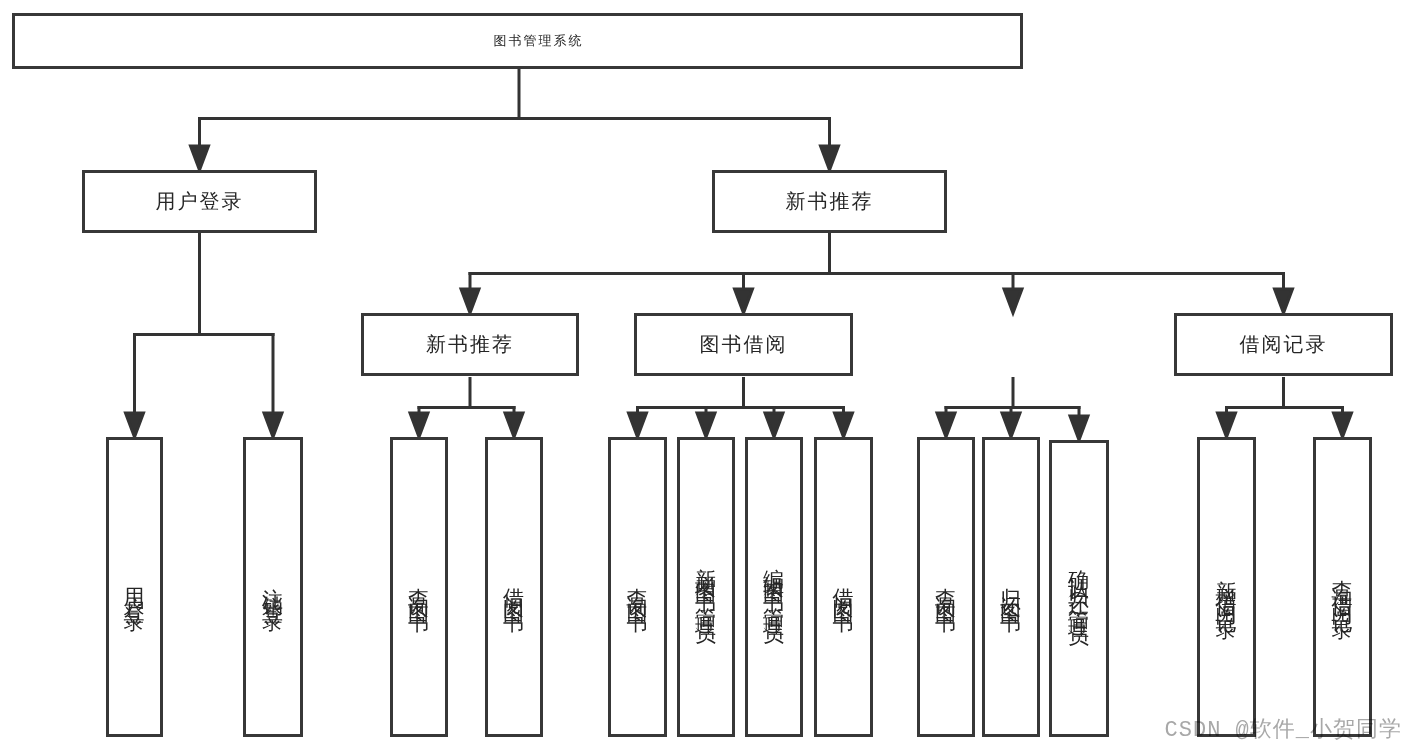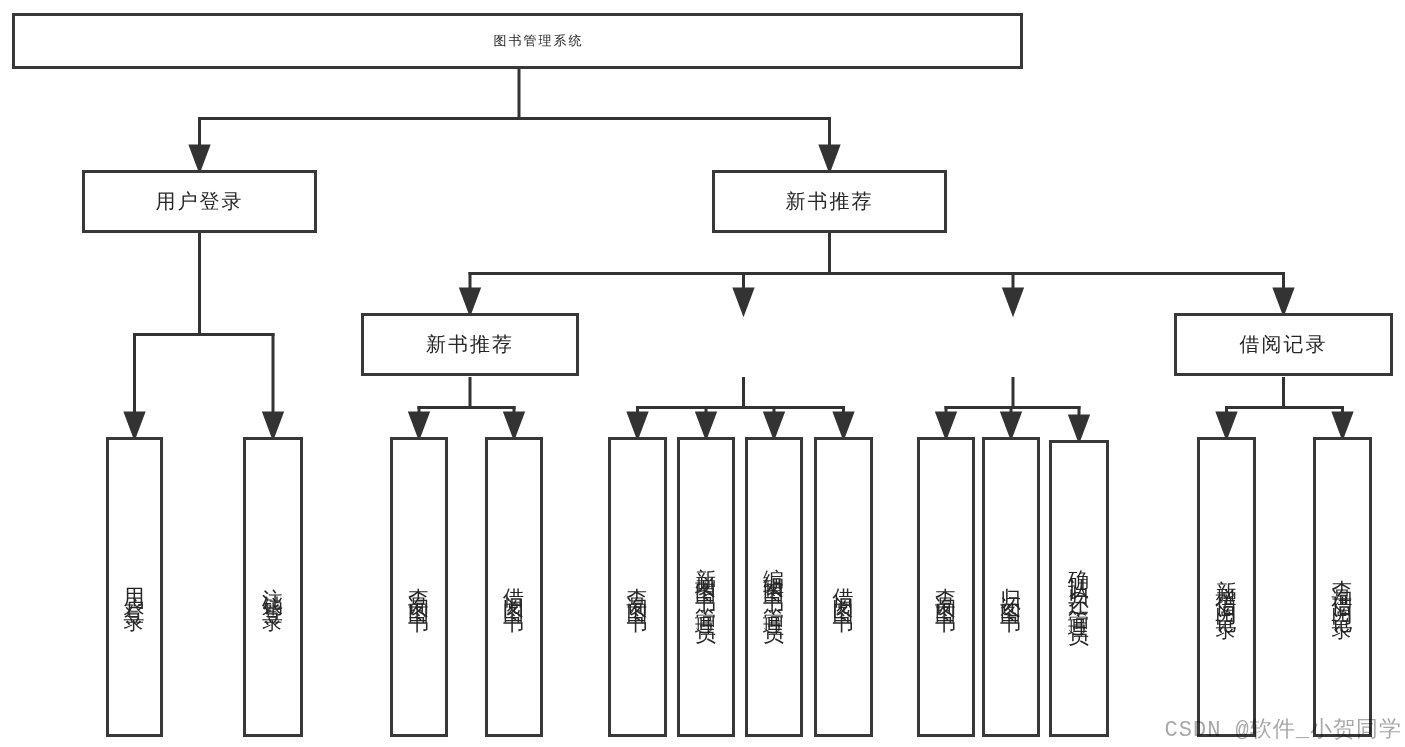--- a/index.html
+++ b/index.html
@@ -112,20 +112,23 @@
   <div class="box" style="left:82px;top:170px;width:235px;height:63px">
     <span class="hlabel">用户登录</span>
   </div>
   <div class="box" style="left:712px;top:170px;width:235px;height:63px">
     <span class="hlabel">新书推荐</span>
   </div>
 
   <div class="box" style="left:361px;top:313px;width:218px;height:63px">
     <span class="hlabel">新书推荐</span>
   </div>
+  <div class="box" style="left:634px;top:313px;width:219px;height:63px">
+    <span class="hlabel">图书借阅</span>
+  </div>
   <div class="box" style="left:1174px;top:313px;width:219px;height:63px">
     <span class="hlabel">借阅记录</span>
   </div>
 
   <div class="box leaf" style="left:106px;top:437px;width:57px;height:300px">
     <span class="vlabel">用户登录</span>
   </div>
   <div class="box leaf" style="left:243px;top:437px;width:60px;height:300px">
     <span class="vlabel">注销登录</span>
   </div>

